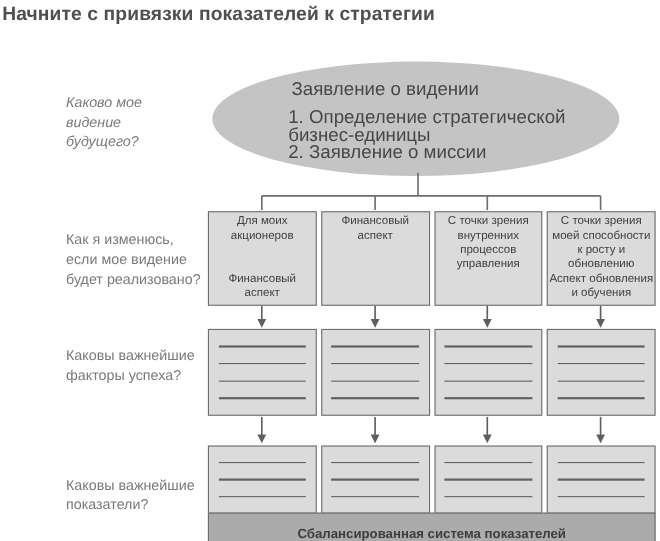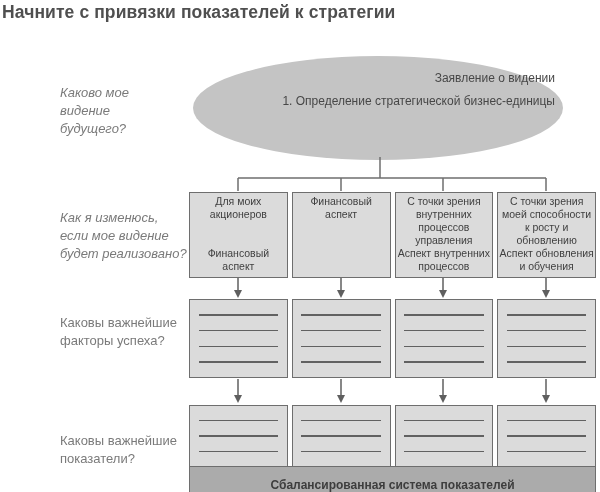--- a/index.html
+++ b/index.html
@@ -15,33 +15,33 @@
     font-size: 17.5px; font-weight: bold; color: #4f4f4f;
     letter-spacing: 0.1px;
     white-space: nowrap;
   }
   .question {
     position: absolute; left: 60px;
     font-size: 13px; line-height: 18px; color: #7a7a7a;
     white-space: pre-line;
   }
   #q-vision     { top: 84px;  width: 130px; font-style: italic; }
-  #q-change     { top: 209px; width: 150px; font-style: italic; }
+  #q-change     { top: 209px; width: 150px; }
   #q-factors    { top: 314px; width: 150px; }
   #q-indicators { top: 432px; width: 150px; }
 
   .vision-ellipse {
     position: absolute; left: 193px; top: 56px;
     width: 370px; height: 104px;
     background: #c4c4c4;
     border-radius: 50%;
   }
   .vision-content {
     padding: 15px 8px 0 69px;
-    font-size: 12px; color: #474747; text-align: right;
+    font-size: 17px; color: #474747;
   }
   .vision-heading { margin-bottom: 8px; margin-left: 3px; }
   .vision-item { line-height: 16px; }
 
   .row {
     position: absolute; left: 189px; width: 407px;
     display: grid; grid-template-columns: repeat(4, 1fr); grid-gap: 4px;
   }
   #header-row     { top: 192px; height: 77px; }
   #factors-row    { top: 299px; height: 79px; }
@@ -94,20 +94,21 @@
 будет реализовано?</div>
 <div class="question" id="q-factors">Каковы важнейшие
 факторы успеха?</div>
 <div class="question" id="q-indicators">Каковы важнейшие
 показатели?</div>
 
 <div class="vision-ellipse">
   <div class="vision-content">
     <div class="vision-heading">Заявление о видении</div>
     <div class="vision-item">1. Определение стратегической бизнес-единицы</div>
+    <div class="vision-item">2. Заявление о миссии</div>
   </div>
 </div>
 
 <svg class="connector-svg" width="600" height="492" viewBox="0 0 600 492">
   <g stroke="#6e6e6e" stroke-width="1.5" fill="none">
     <path d="M380 157 V178"></path>
     <path d="M238 178 H546"></path>
     <path d="M238 178 V191"></path>
     <path d="M341 178 V191"></path>
     <path d="M443 178 V191"></path>
@@ -146,22 +147,20 @@
 аспект</div>
   </div>
   <div class="cell persp">
     <div class="aspect">Финансовый
 аспект</div>
   </div>
   <div class="cell persp">
     <div class="audience">С точки зрения
 внутренних процессов
 управления</div>
-    <div class="aspect">Аспект внутренних
-процессов</div>
   </div>
   <div class="cell persp">
     <div class="audience">С точки зрения
 моей способности
 к росту и обновлению</div>
     <div class="aspect">Аспект обновления
 и обучения</div>
   </div>
 </div>
 

